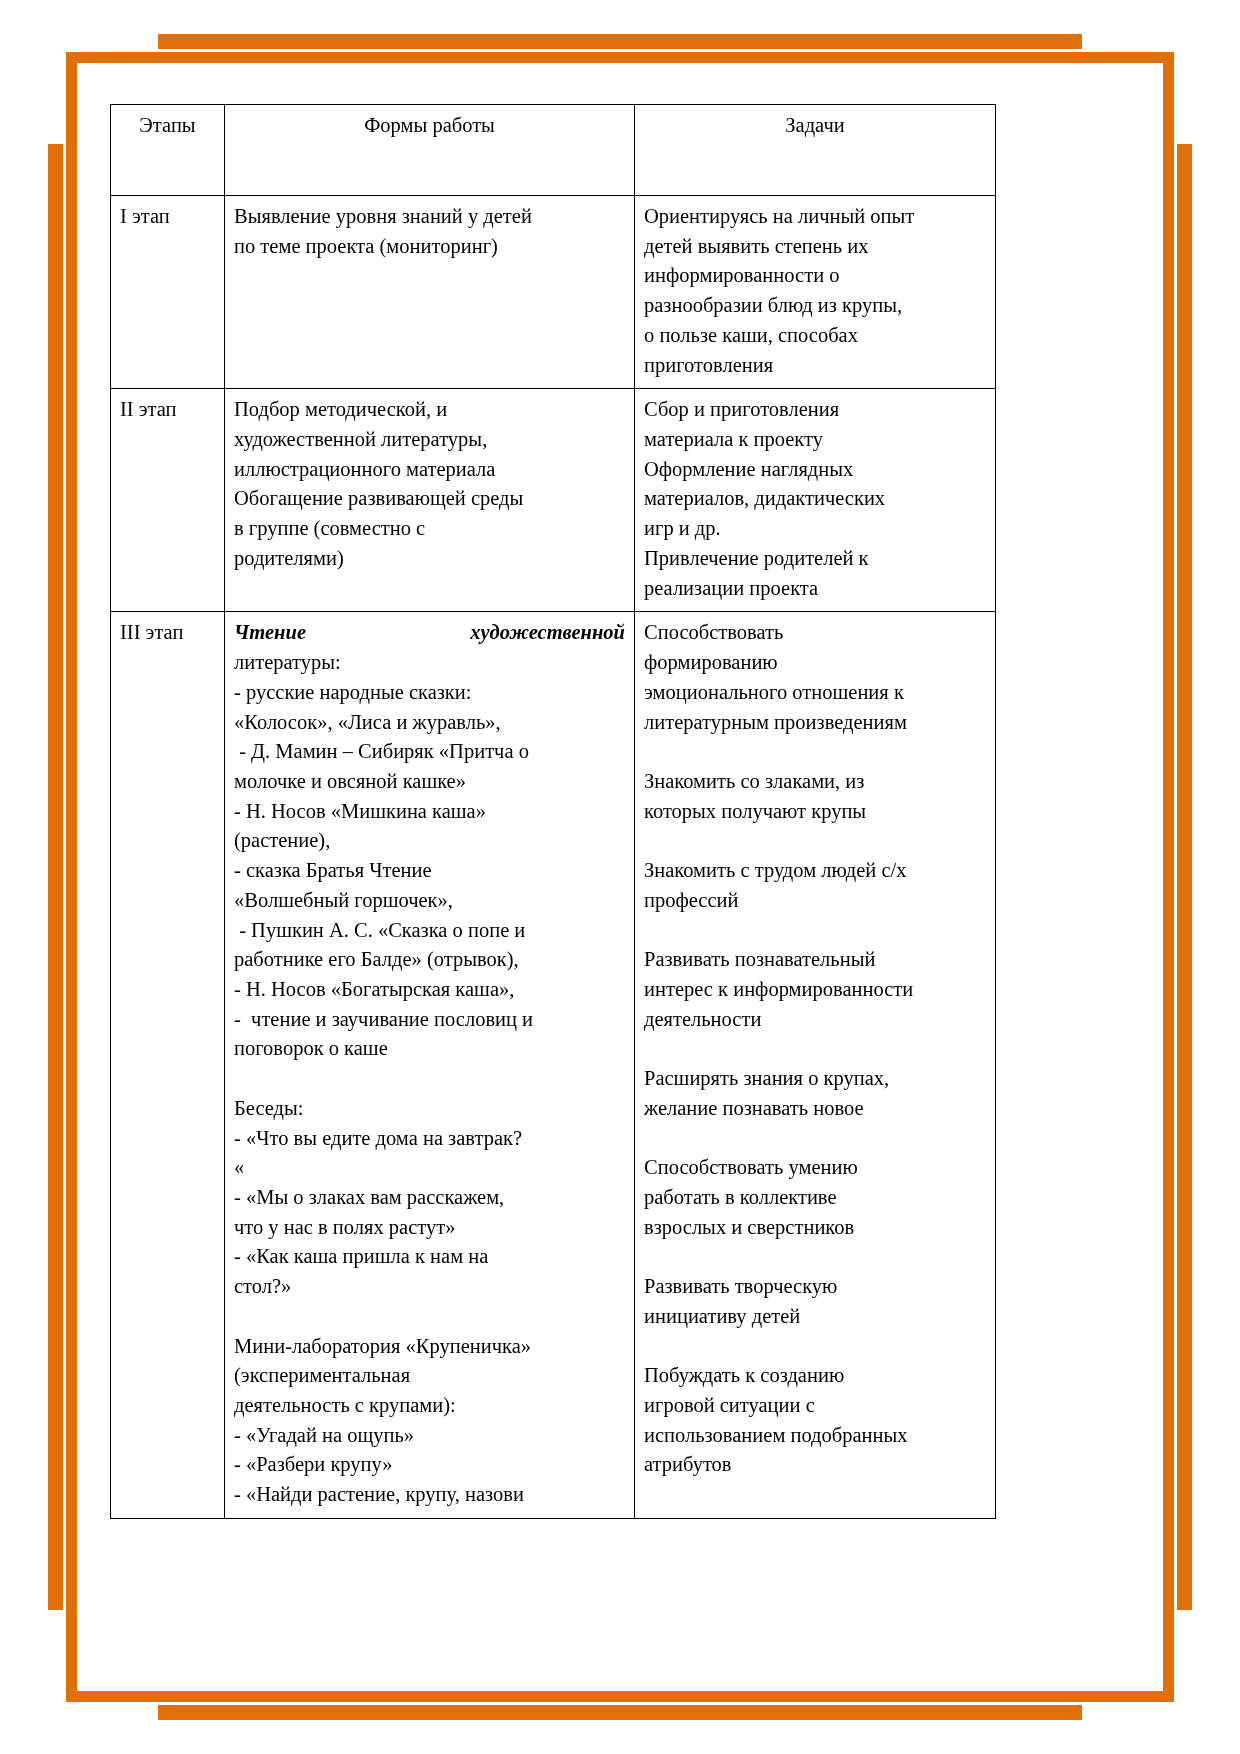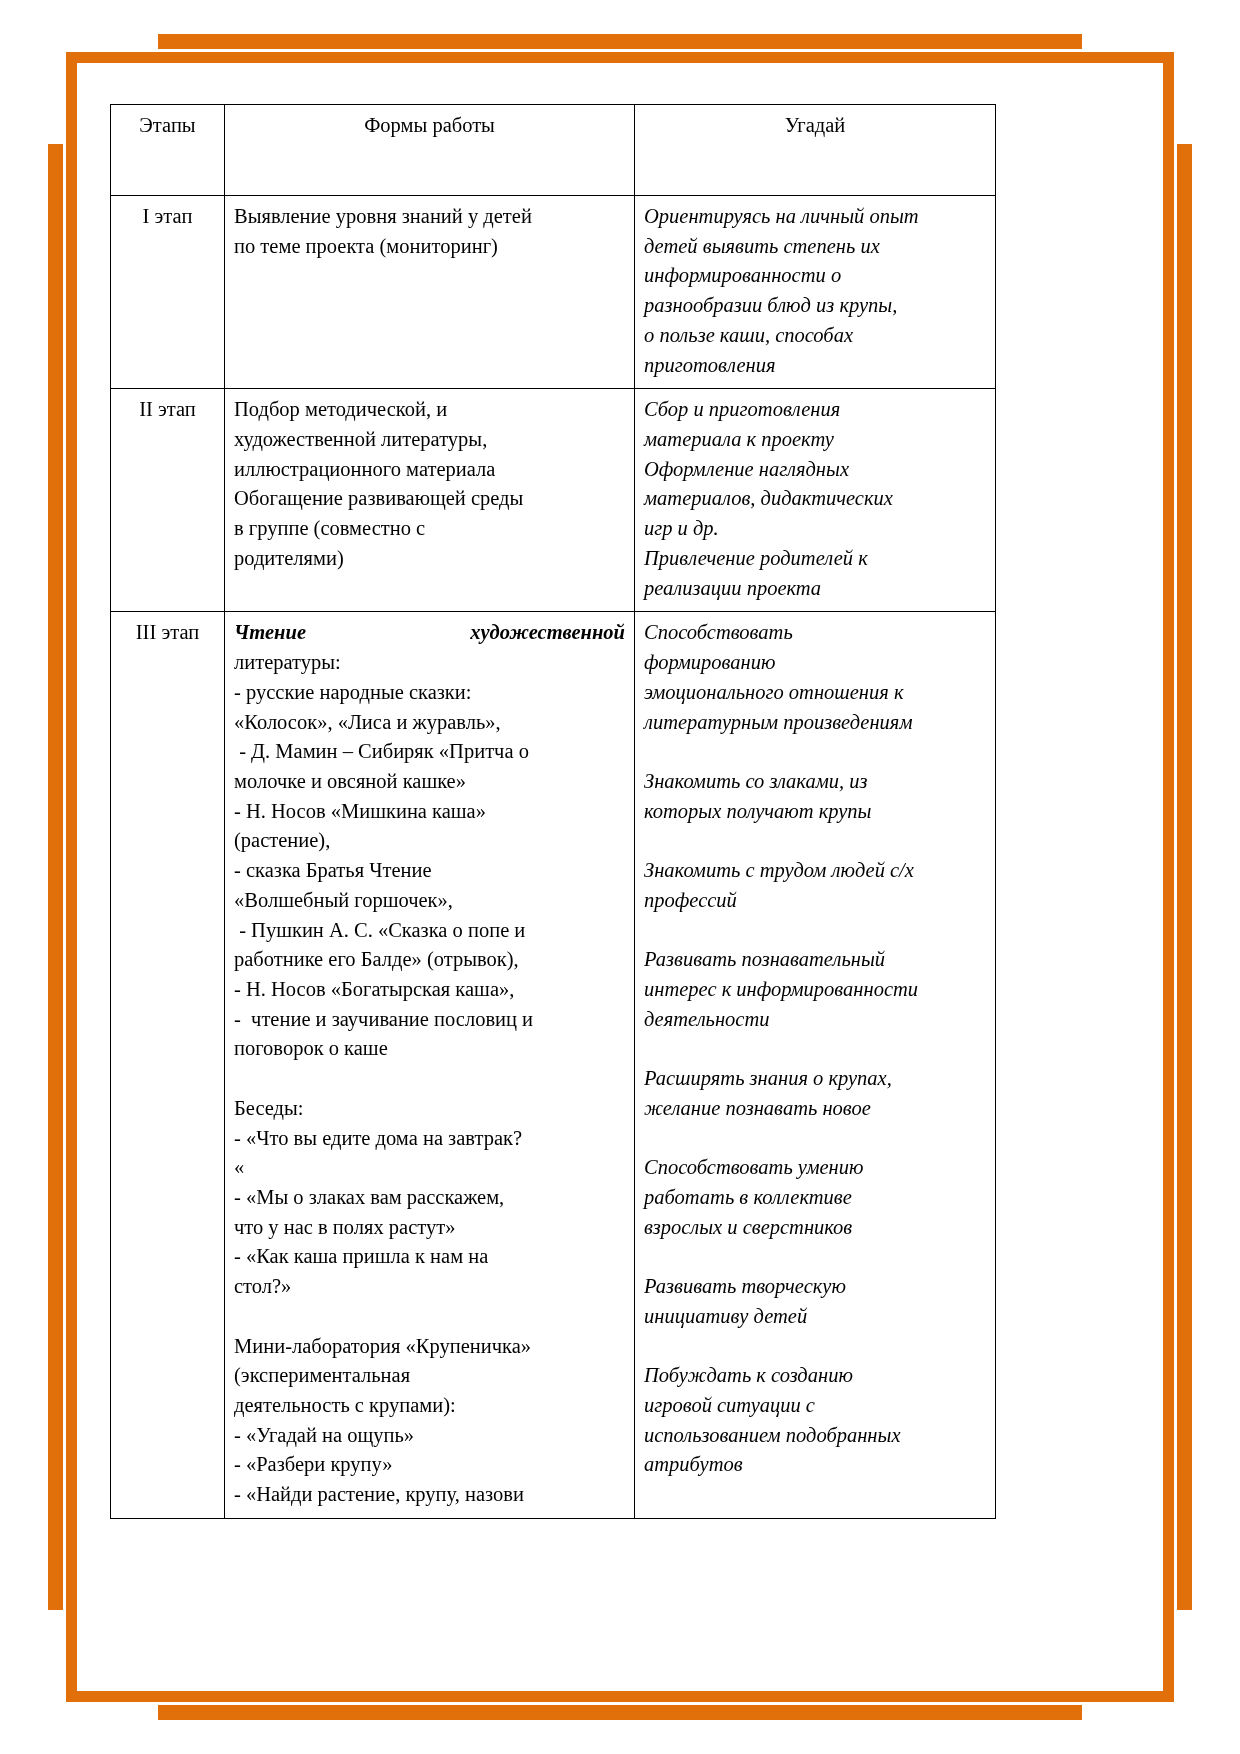--- a/index.html
+++ b/index.html
@@ -79,29 +79,29 @@
     text-align: center;
     font-weight: bold;
     font-size: 21px;
     vertical-align: middle;
     height: 76px;
     padding: 6px 8px;
   }
   thead th.stage-head { font-size: 20.5px; }
 
   td.stage {
-    text-align: center;
+    text-align: left;
     vertical-align: middle;
     font-size: 20.5px;
     padding-left: 12px;
   }
   td.forms, td.tasks {
     vertical-align: top;
   }
-  td.tasks { padding-left: 10px; font-style: italic; }
+  td.tasks { padding-left: 10px; }
 
   .ln { display: block; white-space: pre-wrap; }
   .it { }
   .justify {
     display: block;
     text-align: justify;
     text-align-last: justify;
     font-style: italic;
     font-weight: bold;
   }
@@ -128,21 +128,21 @@
   <table class="plan">
     <colgroup>
       <col class="c-stage">
         <col class="c-forms">
         <col class="c-tasks">
     </colgroup>
     <thead>
       <tr>
         <th class="stage-head">Этапы</th>
         <th>Формы работы</th>
-        <th>Угадай</th>
+        <th>Задачи</th>
       </tr>
     </thead>
     <tbody>
 
       <tr>
         <td class="stage">I этап</td>
         <td class="forms">
           <span class="ln">Выявление уровня знаний у детей</span>
           <span class="ln">по теме проекта (мониторинг)</span>
         </td>

